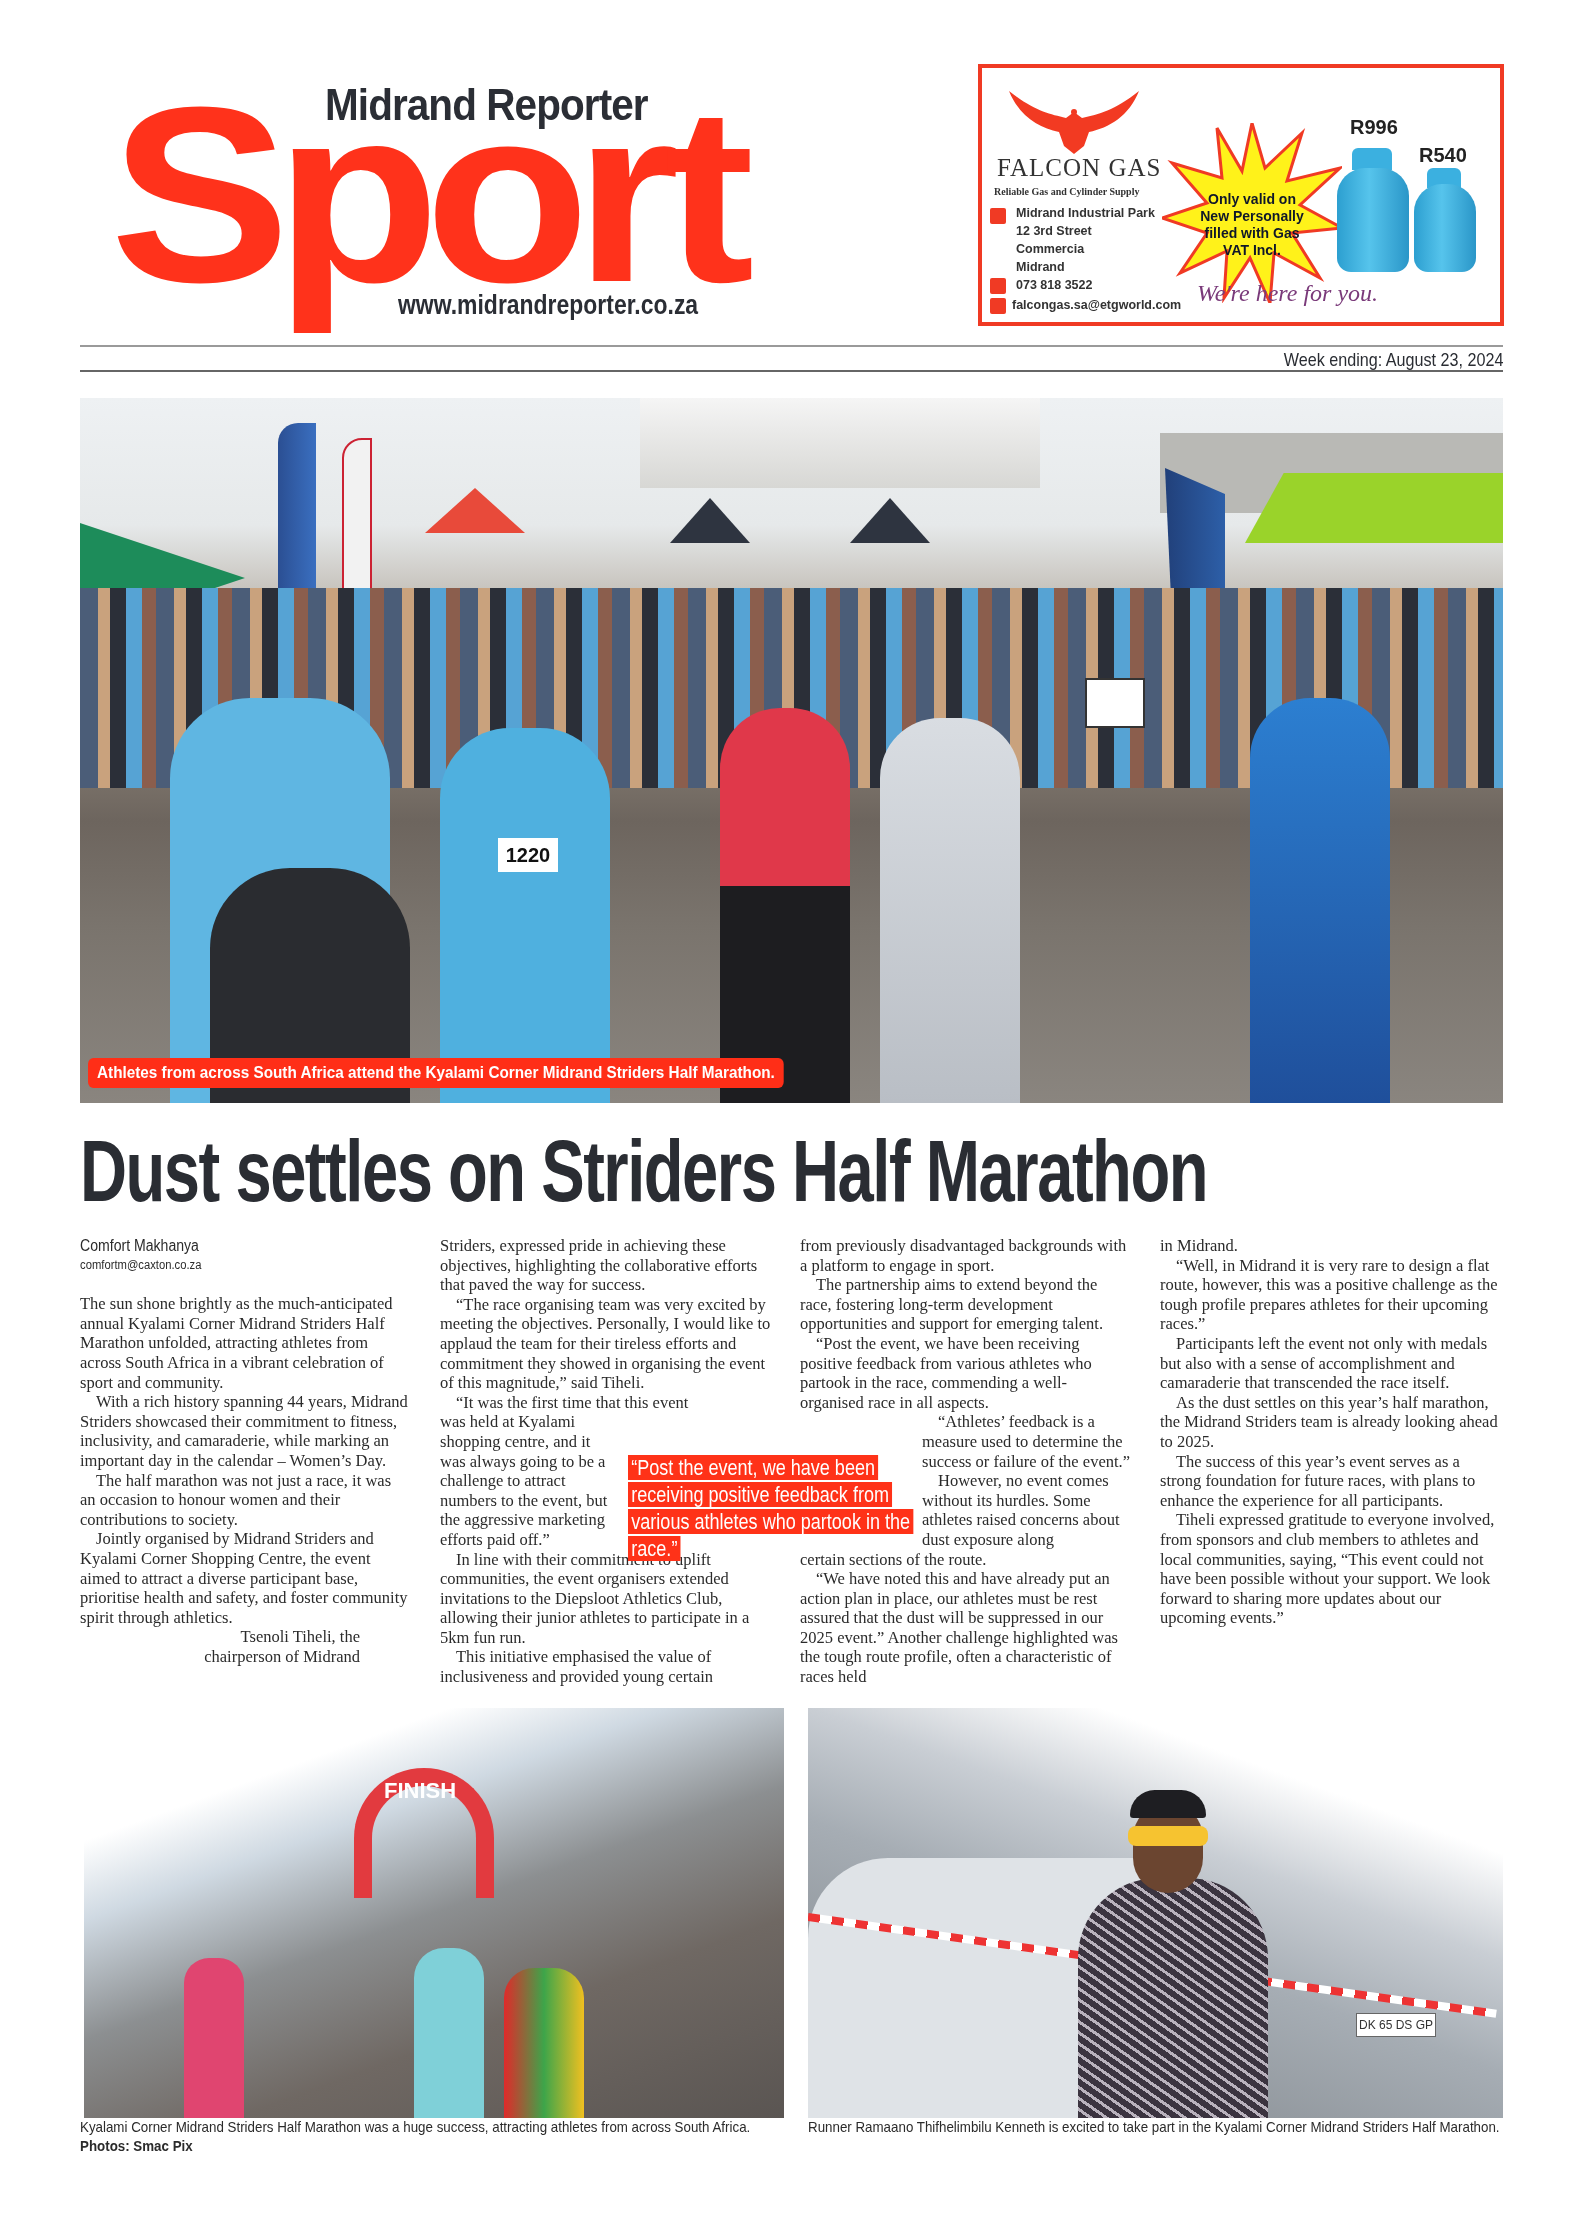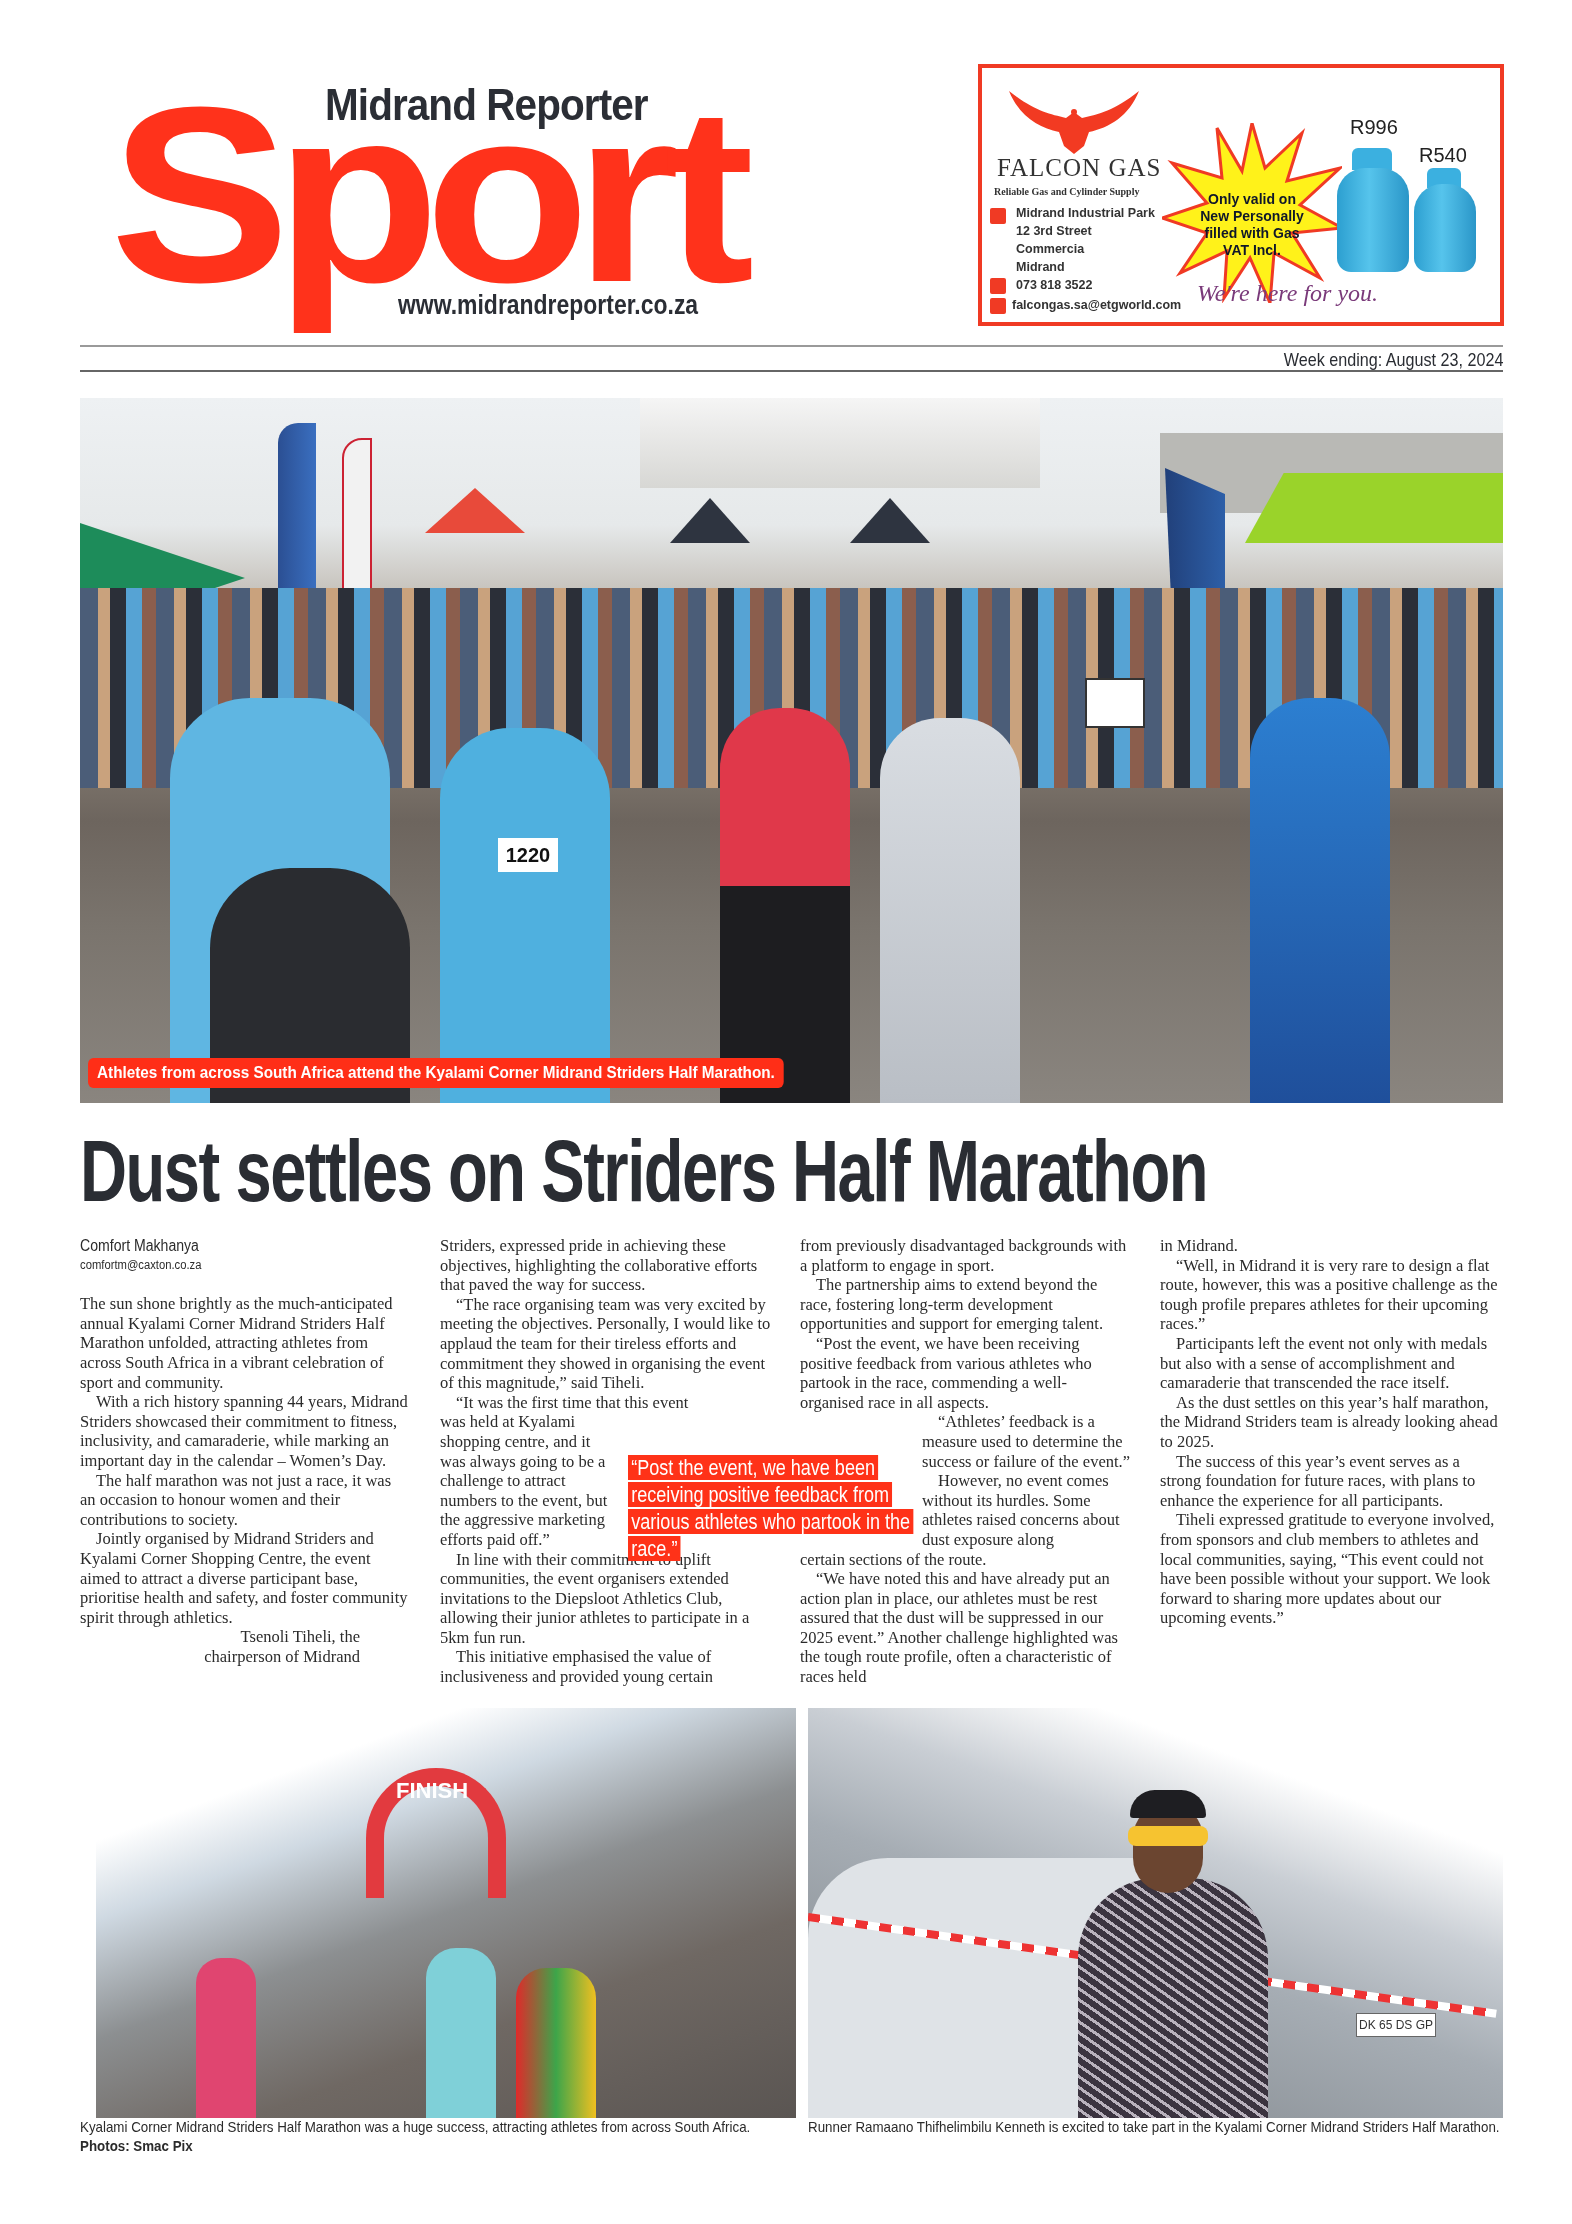--- a/index.html
+++ b/index.html
@@ -11,21 +11,21 @@
   .brand-url{left:398px;top:290px;font-size:27px;font-weight:bold;color:#2b2e35;transform:scaleX(0.85);transform-origin:left}
   
   .ad{left:978px;top:64px;width:526px;height:262px;border:4px solid #f03a24;background:#fff}
   .falcon-bird{left:22px;top:18px;width:140px;height:70px}
   .falcon-name{left:15px;top:86px;font-family:"Liberation Serif",serif;font-size:25px;color:#333;letter-spacing:1px}
   .falcon-tag{left:12px;top:118px;font-family:"Liberation Serif",serif;font-size:10px;font-weight:bold;color:#333}
   .ad-line{left:34px;font-size:12.5px;font-weight:bold;color:#333}
   .ad-ico{left:8px;width:16px;height:16px;background:#f03a24;border-radius:2px}
   .burst{left:180px;top:55px;width:180px;height:180px}
   .burst-text{left:205px;top:123px;width:130px;text-align:center;font-size:14px;font-weight:bold;color:#0f172a;line-height:17px}
-  .price{font-size:20px;font-weight:normal;color:#222}
+  .price{font-size:20px;font-weight:bold;color:#222}
   .cyl{border-radius:28px 28px 14px 14px;background:linear-gradient(90deg,#2c9fd0,#56c4ec 45%,#2a96c8)}
   .cyl-top{background:#3bb0e0;border-radius:6px 6px 0 0}
   .slogan{left:215px;top:212px;font-family:"Liberation Serif",serif;font-style:italic;font-size:24px;color:#7a3a7a}
   
   .rule1{left:80px;top:345px;width:1423px;height:2px;background:#9a9a9a}
   .rule2{left:80px;top:370px;width:1423px;height:2px;background:#666}
   .week{right:69px;top:349px;font-size:19px;color:#2a2d33;transform:scaleX(0.85);transform-origin:right}
   
   .photo{overflow:hidden}
   .main-photo{left:80px;top:398px;width:1423px;height:705px;background:
@@ -34,21 +34,21 @@
   .headline{left:80px;top:1120px;font-size:88px;font-weight:bold;color:#2a2d33;letter-spacing:-2px;white-space:nowrap;transform:scaleX(0.74);transform-origin:left}
   
   .col{top:1236px;font-family:"Liberation Serif",serif;font-size:16.5px;line-height:19.6px;color:#2b2b2b}
   .col p{text-indent:16px}
   .col p.noind{text-indent:0}
   .byline{font-family:"Liberation Sans",sans-serif;font-size:16px;color:#2b2b2b;text-indent:0;transform:scaleX(0.88);transform-origin:left}
   .email{font-family:"Liberation Sans",sans-serif;font-size:12.5px;color:#2b2b2b;margin-bottom:19px;transform:scaleX(0.9);transform-origin:left}
   .pull{left:628px;top:1454px;width:285px}
   .pull span{display:inline;background:#ff3218;color:#fff;font-size:22px;line-height:27px;padding:0 4px;box-decoration-break:clone;-webkit-box-decoration-break:clone}
   .pull .inner{transform:scaleX(0.82);transform-origin:left;width:350px}
-  .photo-left{left:96px;top:1708px;width:700px;height:410px;background:linear-gradient(160deg,#ffffff 0%,#ffffff 20%,#cfd9e2 32%,#8c8f91 50%,#6f6863 70%,#5a5552 100%)}
+  .photo-left{left:84px;top:1708px;width:700px;height:410px;background:linear-gradient(160deg,#ffffff 0%,#ffffff 20%,#cfd9e2 32%,#8c8f91 50%,#6f6863 70%,#5a5552 100%)}
   .photo-right{left:808px;top:1708px;width:695px;height:410px;background:linear-gradient(200deg,#ffffff 0%,#ffffff 22%,#c9ced4 38%,#a6adb4 55%,#8e949a 80%,#6a6e72 100%)}
   .cap{top:2118px;font-size:14.5px;line-height:19px;color:#2b2b2b;transform:scaleX(0.92);transform-origin:left}
 </style>
 </head>
 <body>
 
 <div class="abs brand-sport">Sport</div>
 <div class="abs brand-top">Midrand Reporter</div>
 <div class="abs brand-url">www.midrandreporter.co.za</div>
 

